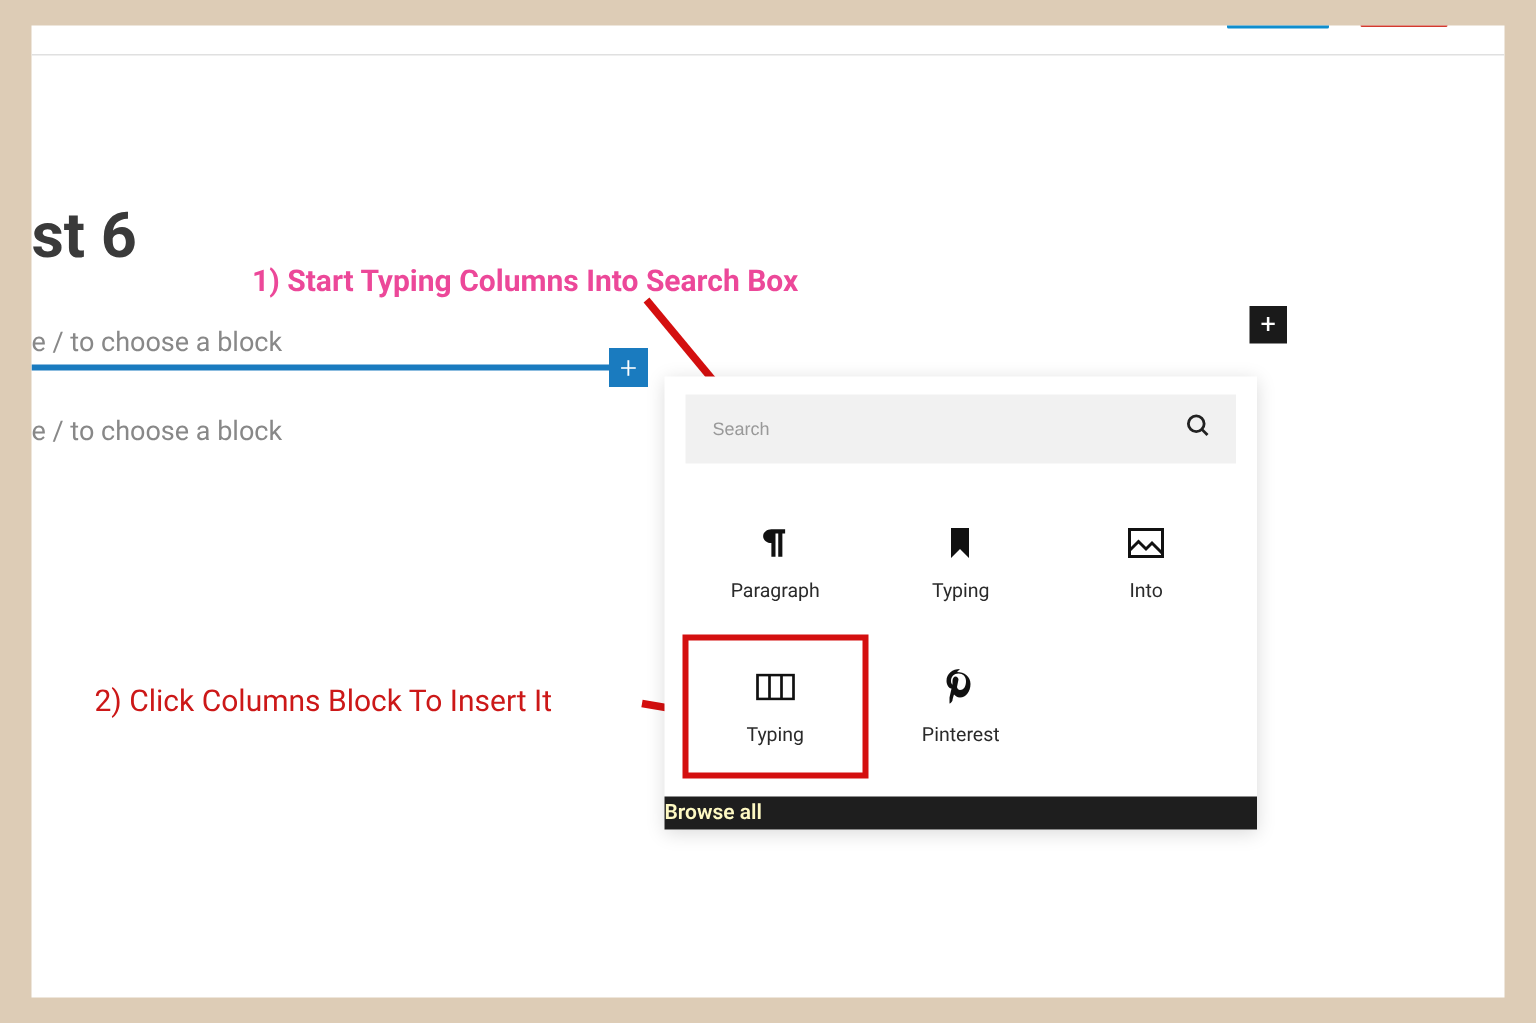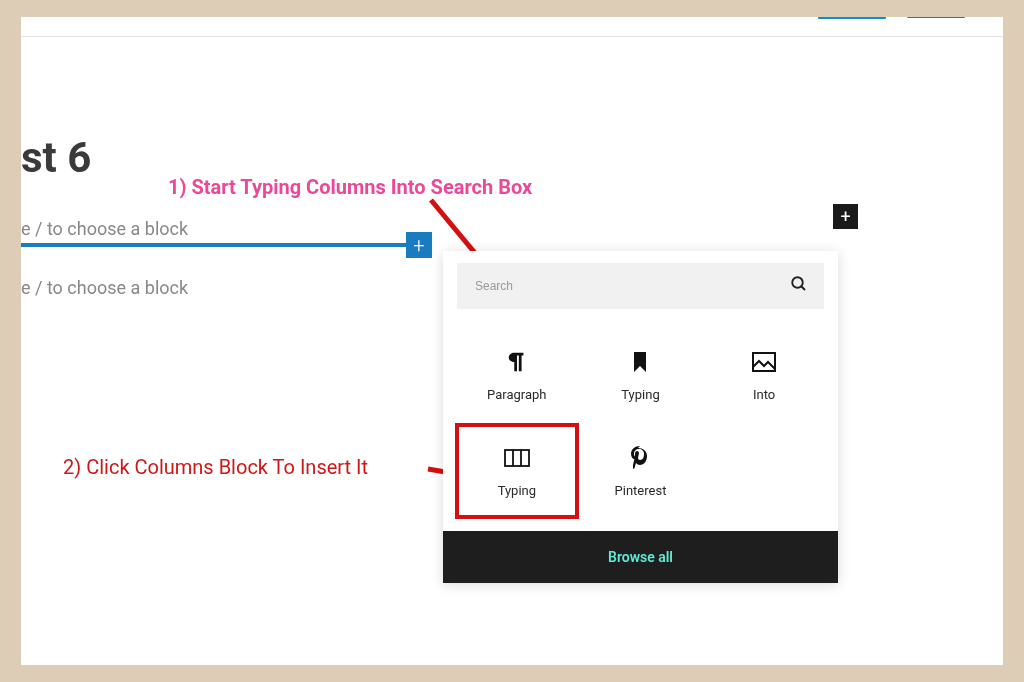--- a/index.html
+++ b/index.html
@@ -190,23 +190,22 @@
       color: #2a2a2a;
     }
     .columns-highlight {
       position: absolute;
       inset: -2px;
       border: 4px solid #d40f0f;
       pointer-events: none;
     }
     .browse-all {
       background: #1e1e1e;
-      color: #5eead4;
-      text-align: center;
-      padding: 18px 0;
+      color: #fef9c3;
+      padding: 3px 0;
       font-size: 14px;
       font-weight: 600;
       cursor: pointer;
     }
   </style>
 </head>
 <body>
 
 <div class="frame">
   <div class="topbar">

